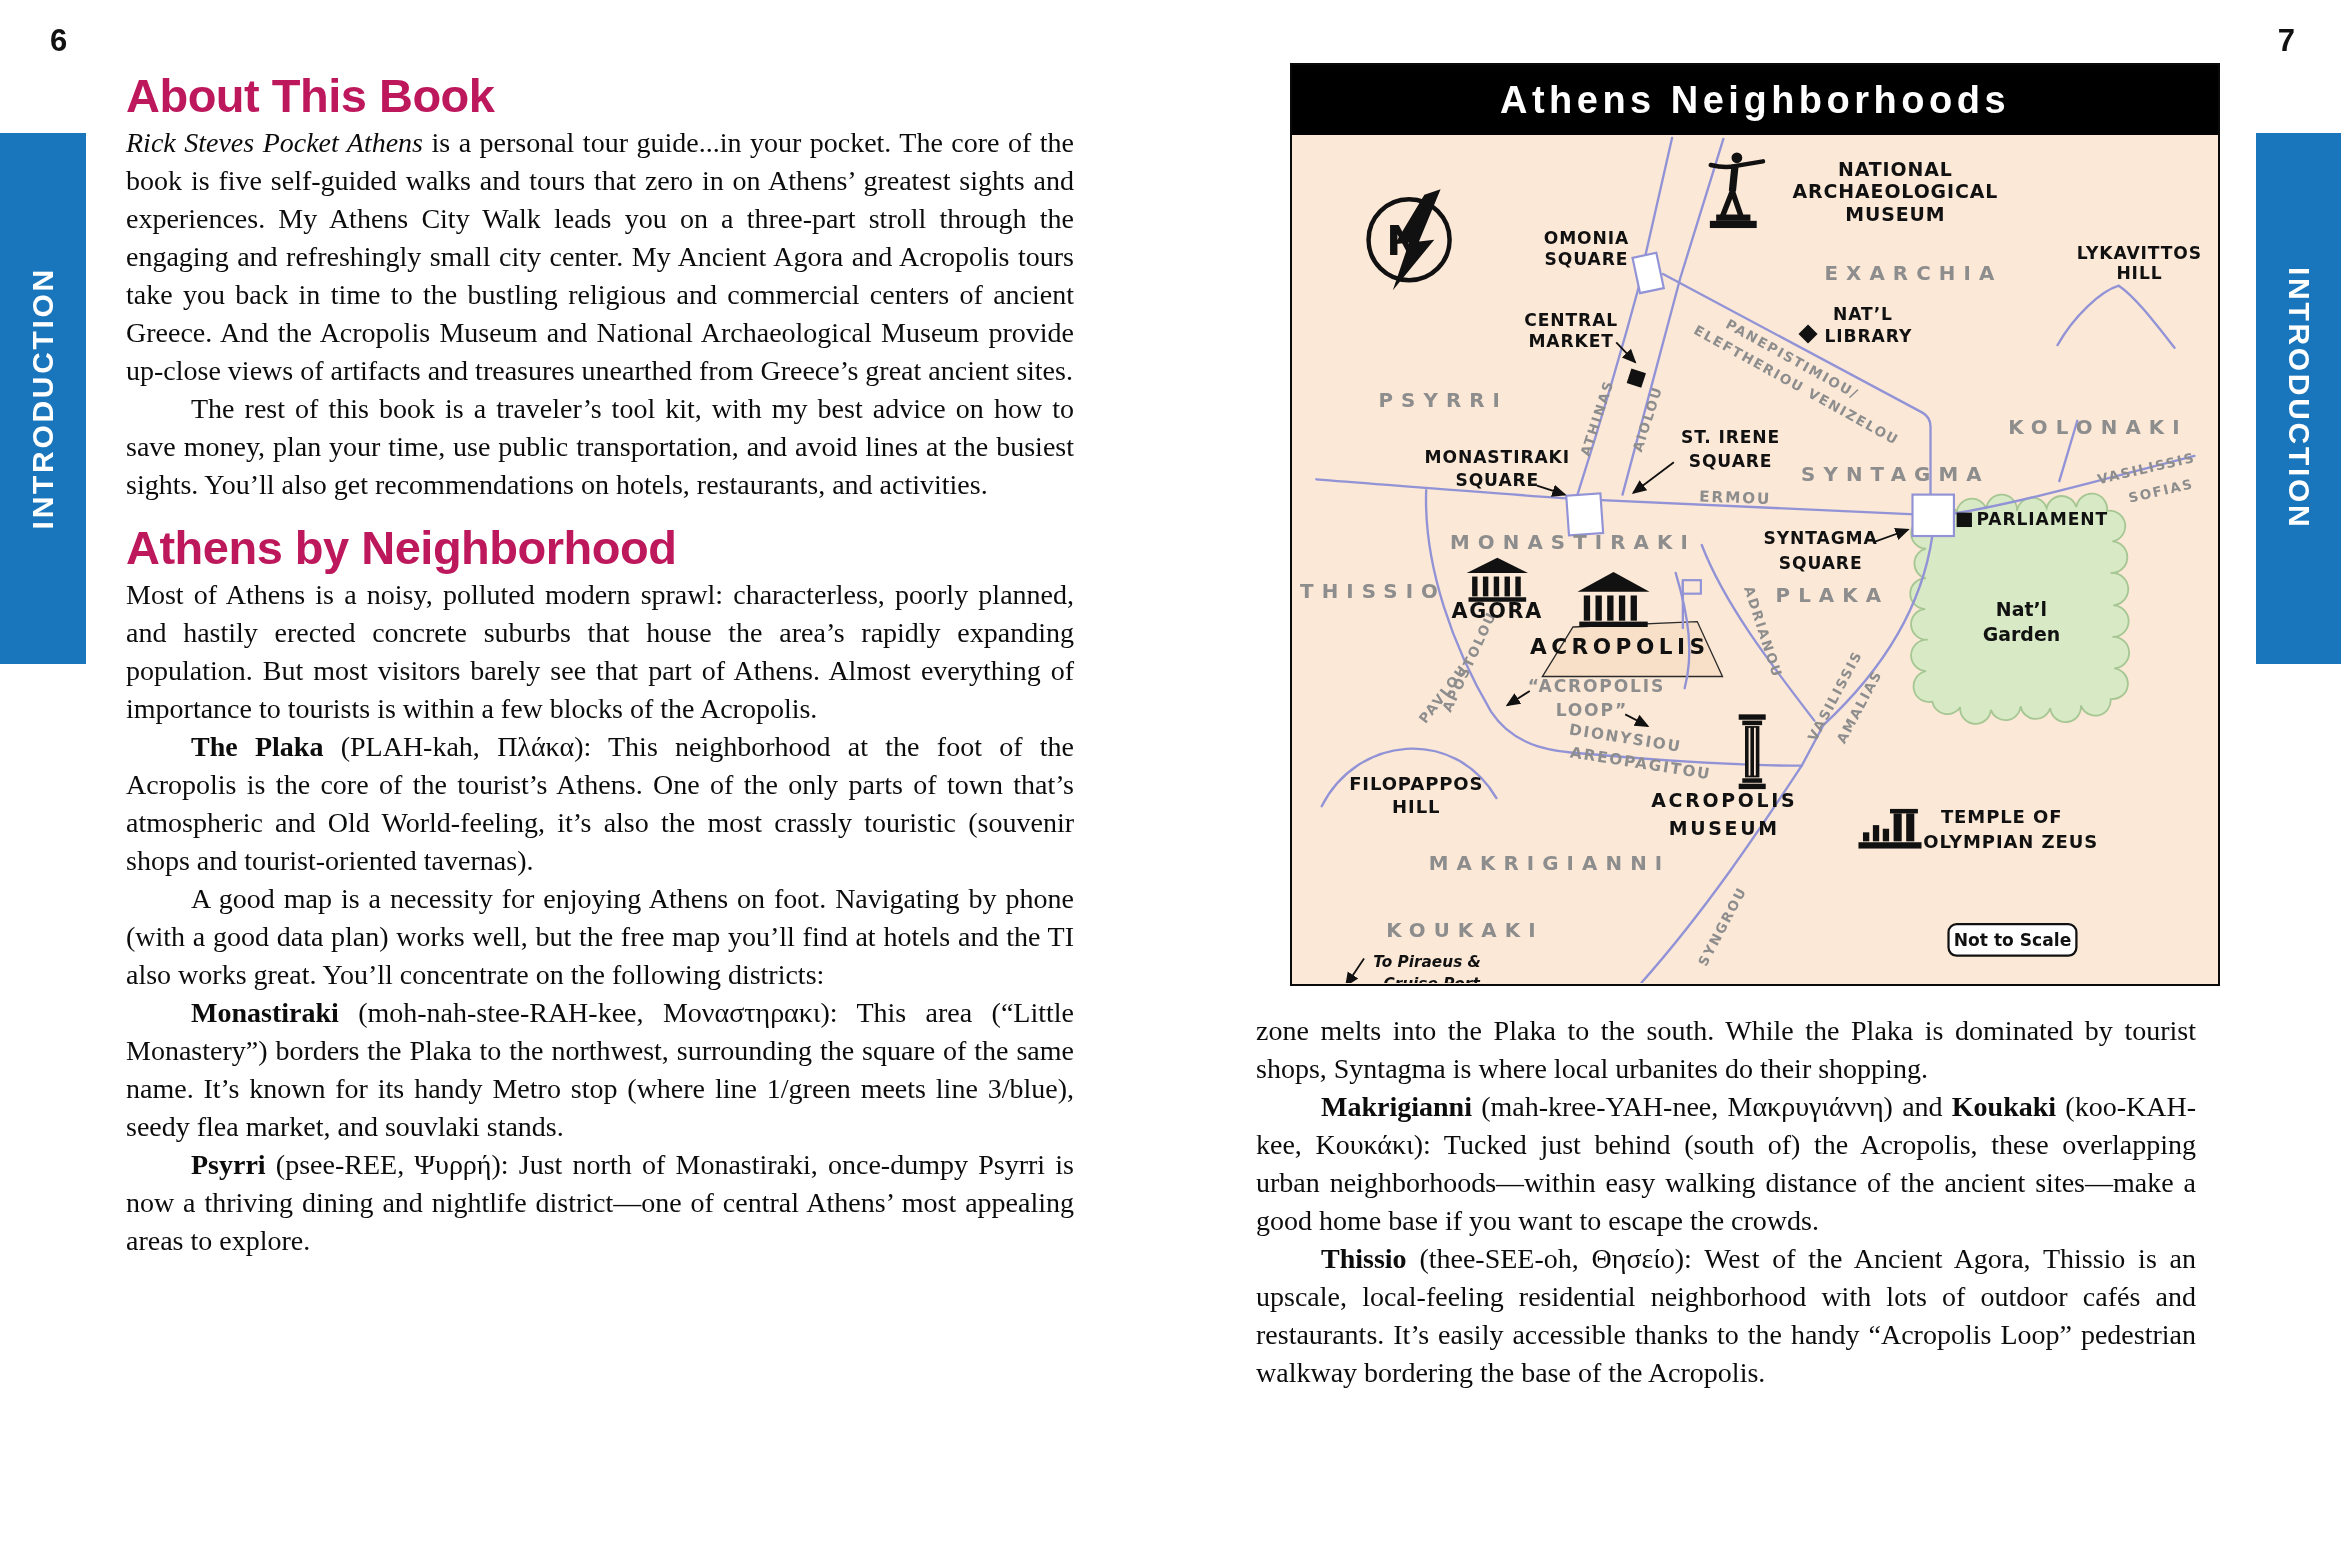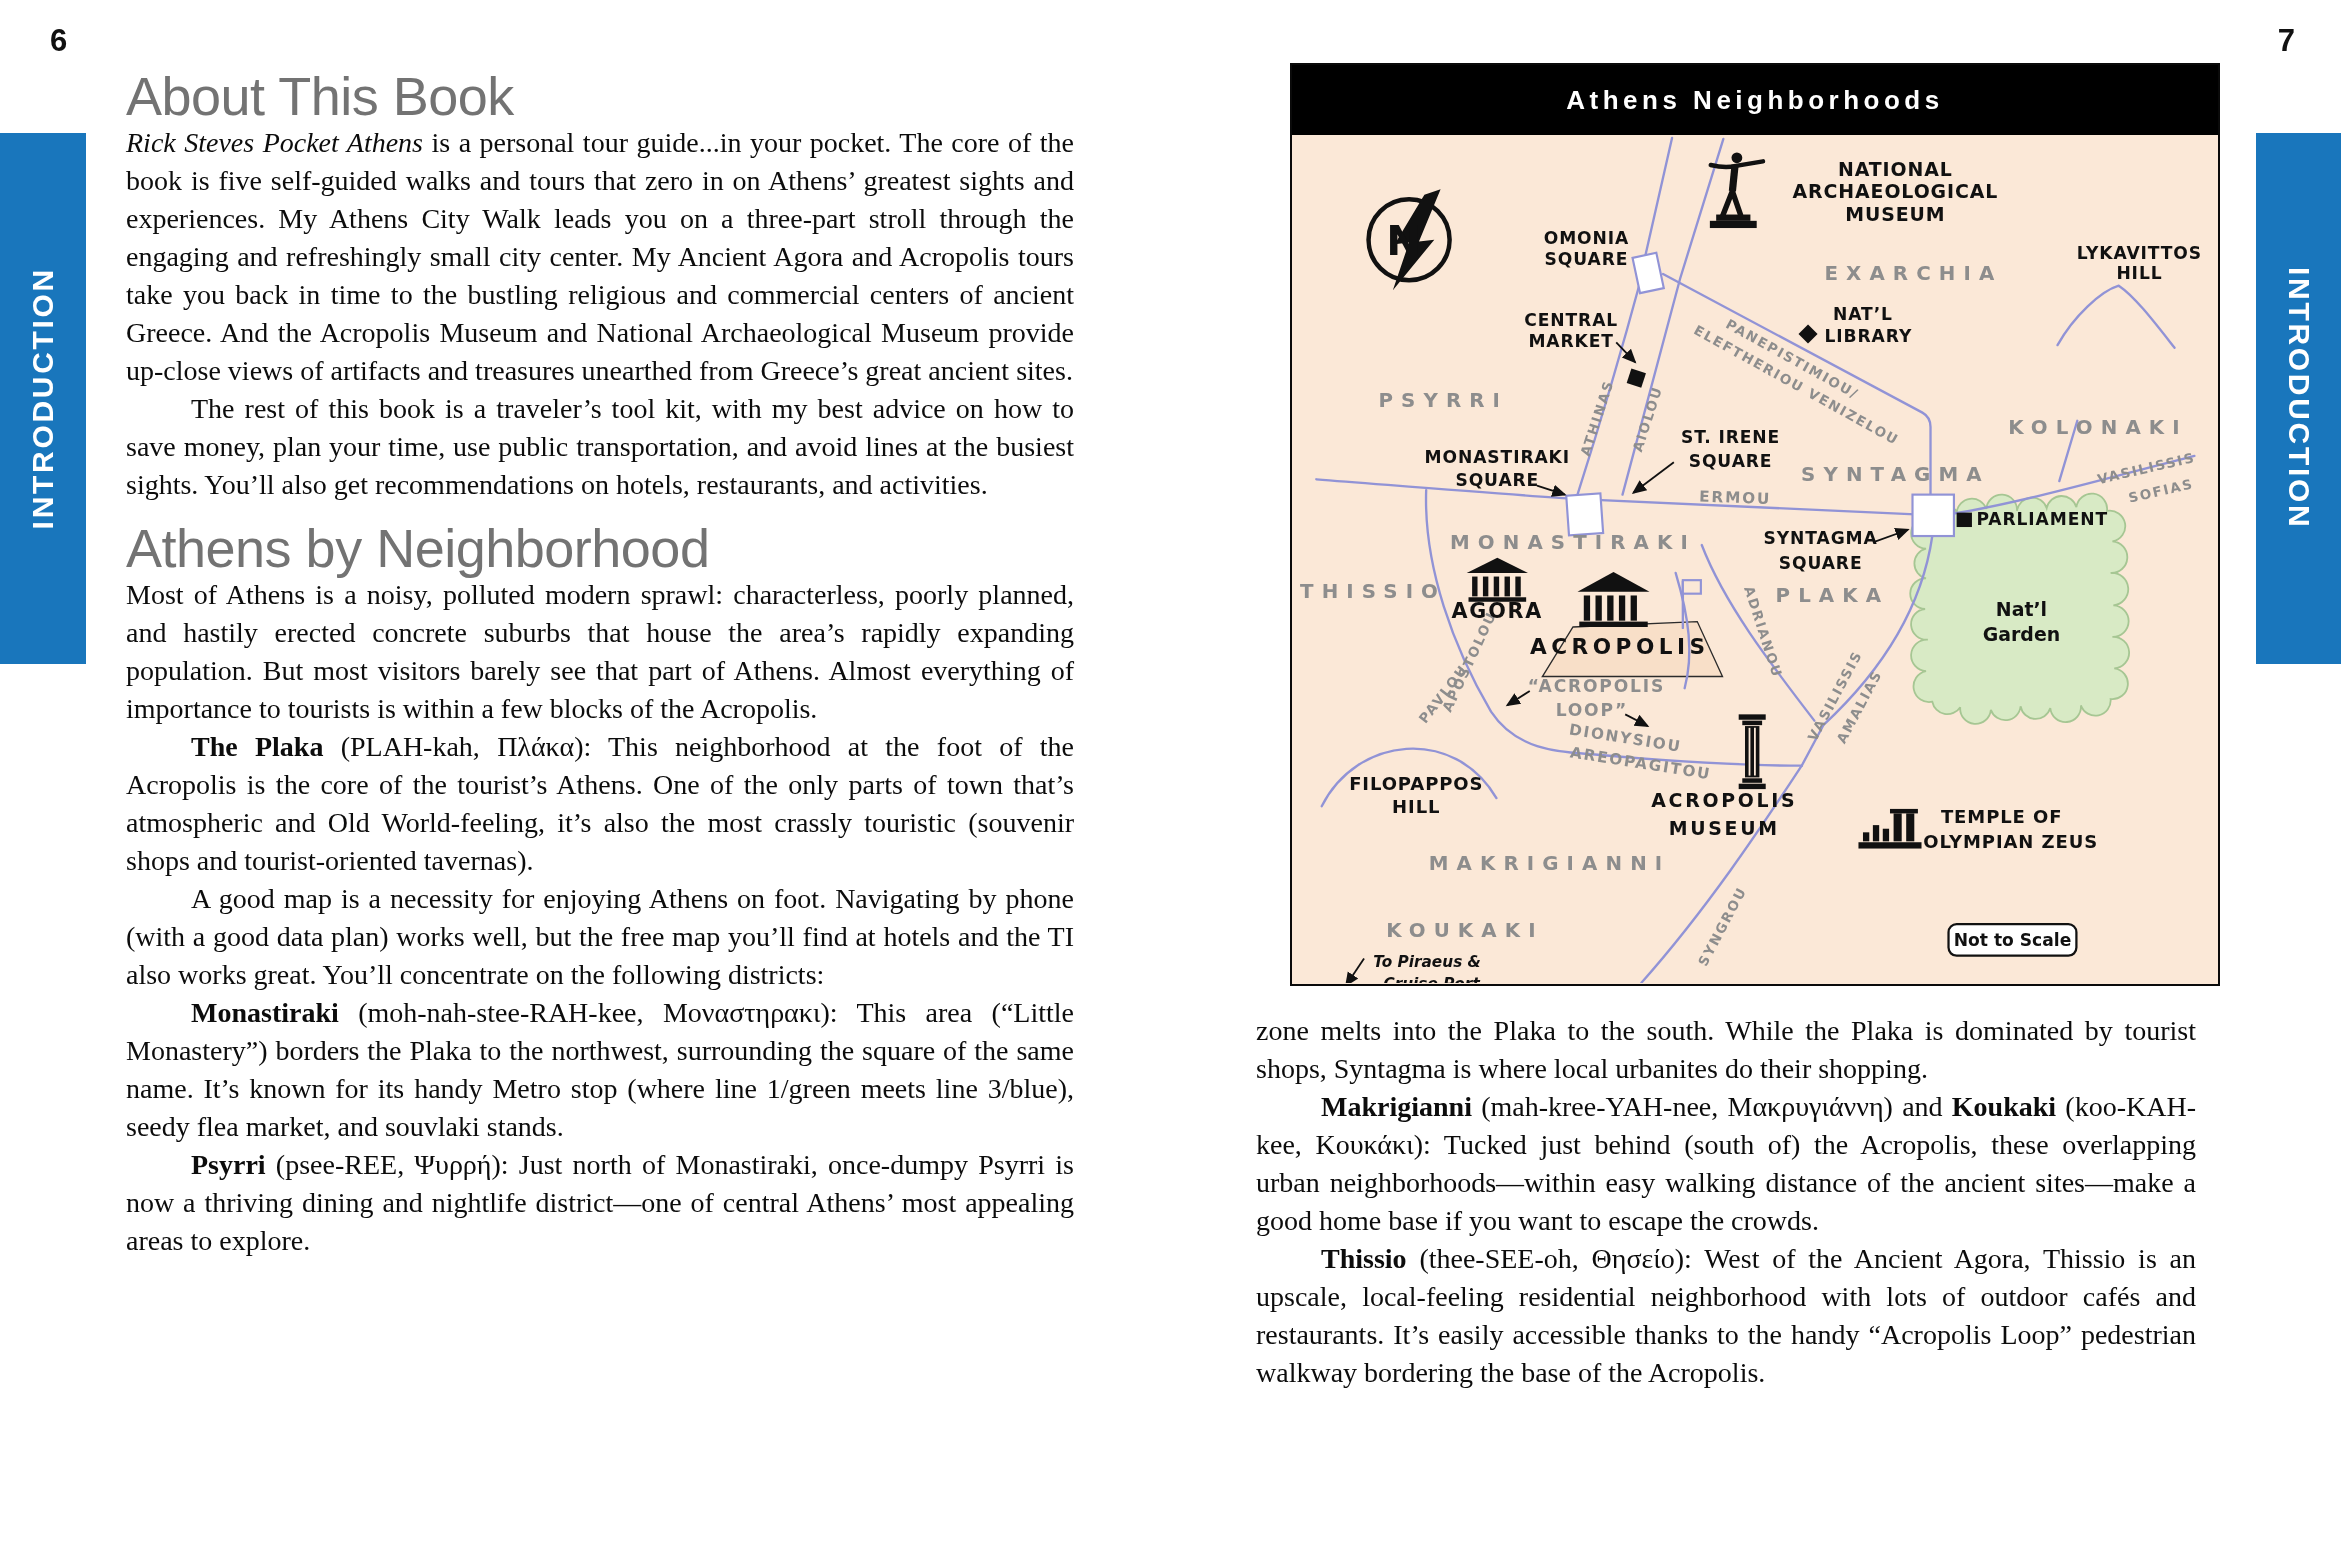--- a/index.html
+++ b/index.html
@@ -4,28 +4,28 @@
 <style>
   html,body{margin:0;padding:0;background:#ffffff;}
   body{position:relative;width:2342px;height:1561px;font-family:"Liberation Serif",serif;color:#0c0c0c;overflow:hidden;}
   .pagenum{position:absolute;top:23.4px;font-family:"Liberation Sans",sans-serif;font-weight:bold;font-size:31px;color:#111;}
   .tab{position:absolute;top:133px;width:86px;height:531px;background:#1976BC;display:flex;align-items:center;justify-content:center;}
   .tab span{color:#fff;font-family:"Liberation Sans",sans-serif;font-weight:bold;font-size:30px;letter-spacing:2.7px;writing-mode:vertical-rl;}
   .tab.left span{transform:rotate(180deg);}
   .col{position:absolute;font-size:28px;line-height:38px;}
   .col p{margin:0;text-align:justify;}
   .col p.ind{text-indent:65px;}
-  .col h1{font-family:"Liberation Sans",sans-serif;font-weight:normal;font-size:54px;margin:0 0 9px 0;letter-spacing:-0.5px;color:#737373;}
+  .col h1{font-family:"Liberation Sans",sans-serif;font-weight:bold;font-size:47px;margin:0 0 9px 0;letter-spacing:-0.5px;color:#be185d;}
   .col h1.h2{margin-top:25px;}
   .b{font-weight:bold;}
   .i{font-style:italic;margin-top:40px;}
   
   .mapbox{position:absolute;left:1290px;top:63px;width:930px;height:923px;border:2.7px solid #0a0a0a;box-sizing:border-box;background:#FBE8D7;}
   .maptitle{height:70px;background:#000;display:flex;align-items:center;justify-content:center;}
-  .maptitle span{color:#fff;font-family:"Liberation Sans",sans-serif;font-weight:bold;font-size:26px;letter-spacing:4.5px;}
+  .maptitle span{color:#fff;font-family:"Liberation Sans",sans-serif;font-weight:bold;font-size:38px;letter-spacing:4.5px;}
   svg text{font-family:"DejaVu Sans",sans-serif;}
   .nb{fill:#8d8d8d;font-weight:bold;font-size:22px;letter-spacing:9px;}
   .st{fill:#8d8d8d;font-weight:bold;font-size:15px;letter-spacing:2px;}
   .bl{fill:#111;font-weight:bold;font-size:19px;letter-spacing:1px;}
   .bl2{fill:#111;font-weight:bold;font-size:21px;letter-spacing:1px;}
   .road{stroke:#9193D6;stroke-width:2.6;fill:none;stroke-linecap:round;}
   .sq{fill:#ffffff;stroke:#9193D6;stroke-width:2.4;}
   .blk{fill:#111;}
   .arr{stroke:#111;stroke-width:2;fill:none;}
 </style>

